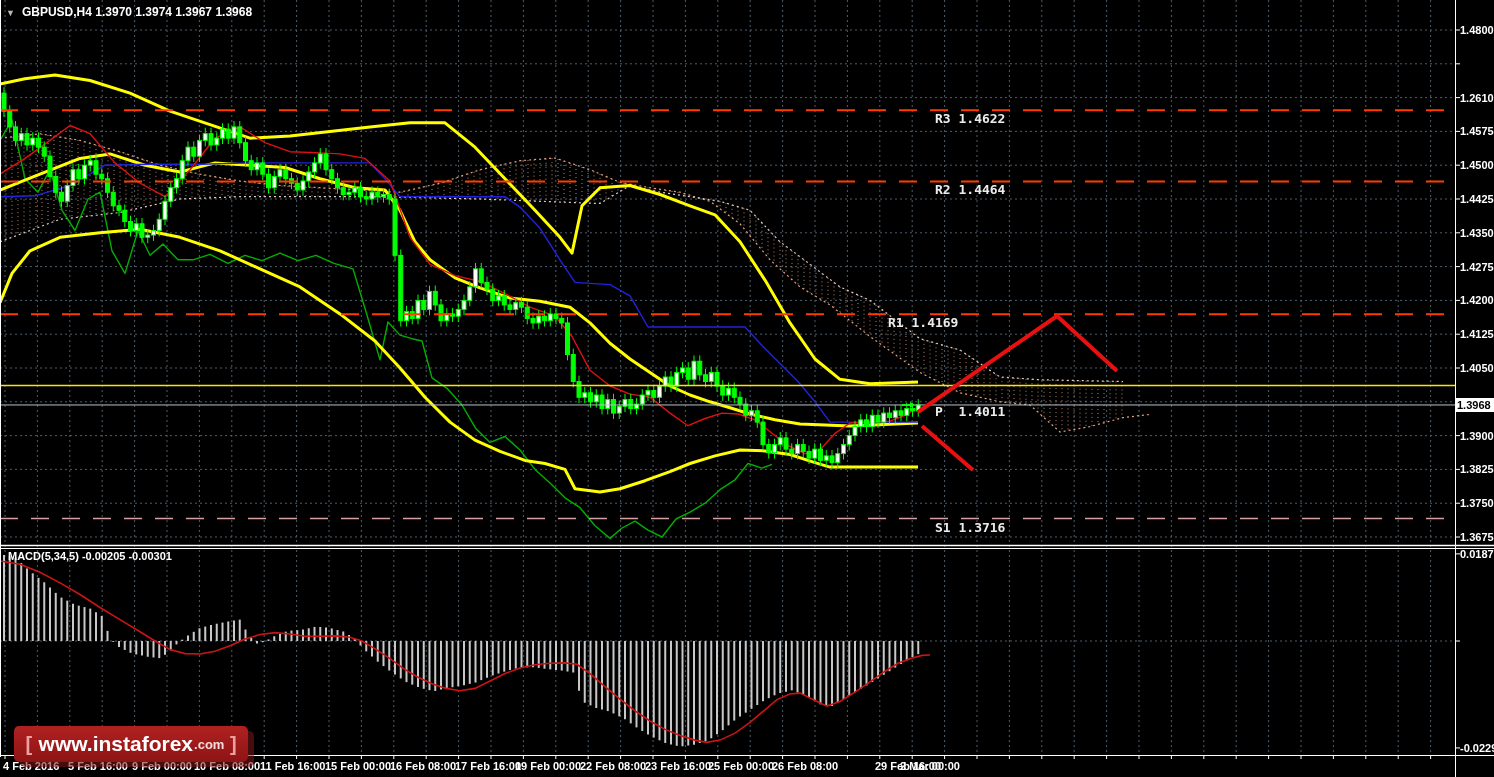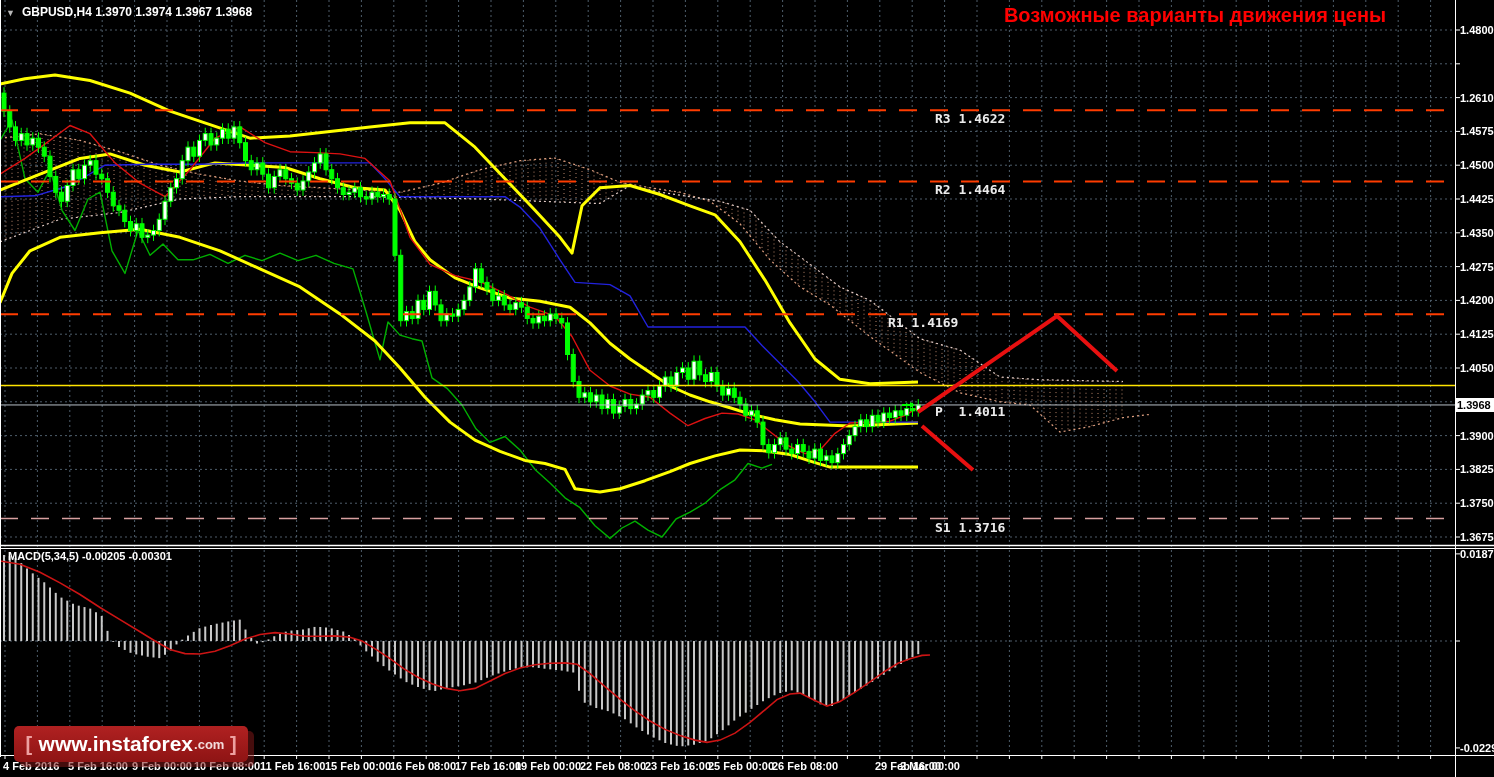--- a/index.html
+++ b/index.html
@@ -836,21 +836,20 @@
       <line x1="1455" y1="469.4032499999996" x2="1460" y2="469.4032499999996" stroke="#fff"></line>
       <line x1="1455" y1="503.2034999999999" x2="1460" y2="503.2034999999999" stroke="#fff"></line>
       <line x1="1455" y1="537.0037500000002" x2="1460" y2="537.0037500000002" stroke="#fff"></line>
       <line x1="1455" y1="553.88677" x2="1460" y2="553.88677" stroke="#fff"></line>
       <line x1="1455" y1="641" x2="1460" y2="641" stroke="#fff"></line>
       <line x1="1455" y1="747.9264900000001" x2="1460" y2="747.9264900000001" stroke="#fff"></line>
     </svg>
 
   <div id="symbol-title"><span class="tri">▼</span><span>GBPUSD,H4  1.3970 1.3974 1.3967 1.3968</span></div>
 
-  <div id="anno-ru" class="anno">Возможные варианты движения цены</div>
 
   <div id="macd-label">MACD(5,34,5) -0.00205 -0.00301</div>
 
   <div id="price-box">1.3968</div>
 
   <div id="overlay">
       <div class="pivot-label" style="left: 935px; top: 111.219px;">R3 1.4622</div>
       <div class="pivot-label" style="left: 935px; top: 182.425px;">R2 1.4464</div>
       <div class="pivot-label" style="left: 888px; top: 315.373px;">R1 1.4169</div>
       <div class="pivot-label" style="left: 935px; top: 386.579px; margin-top: 17px;">P  1.4011</div>

